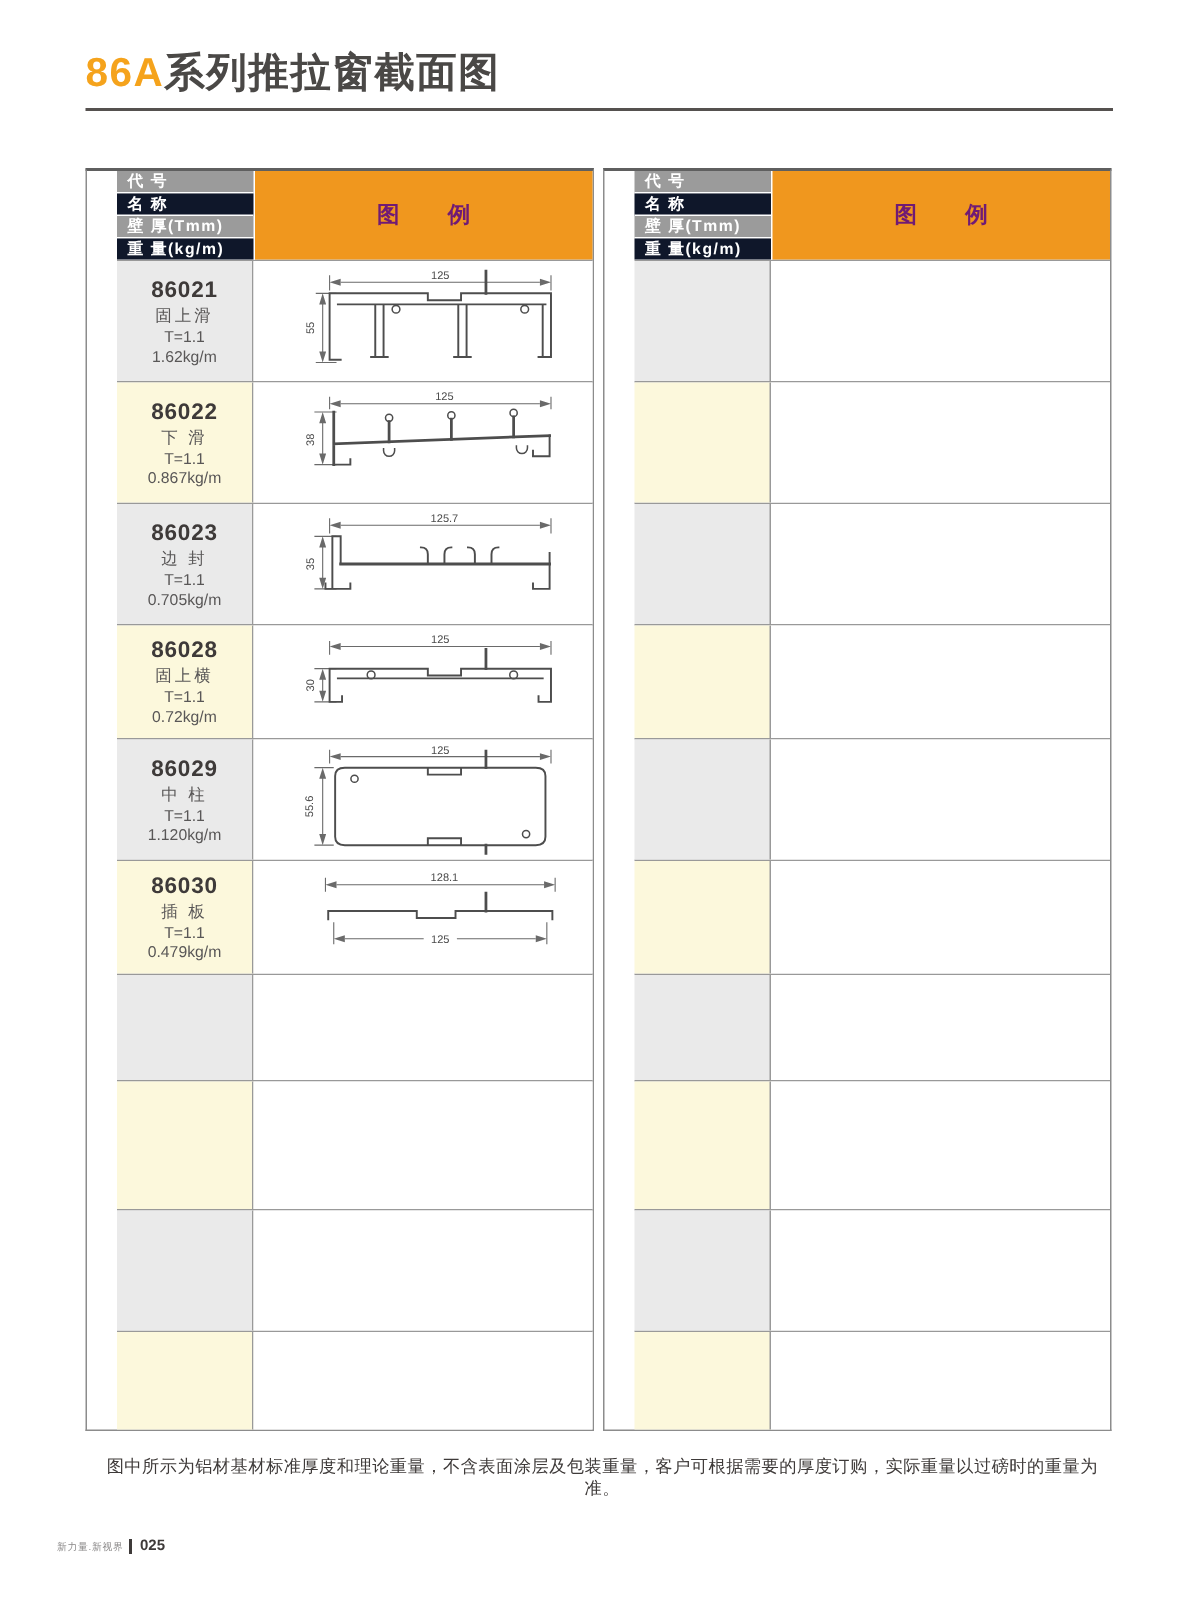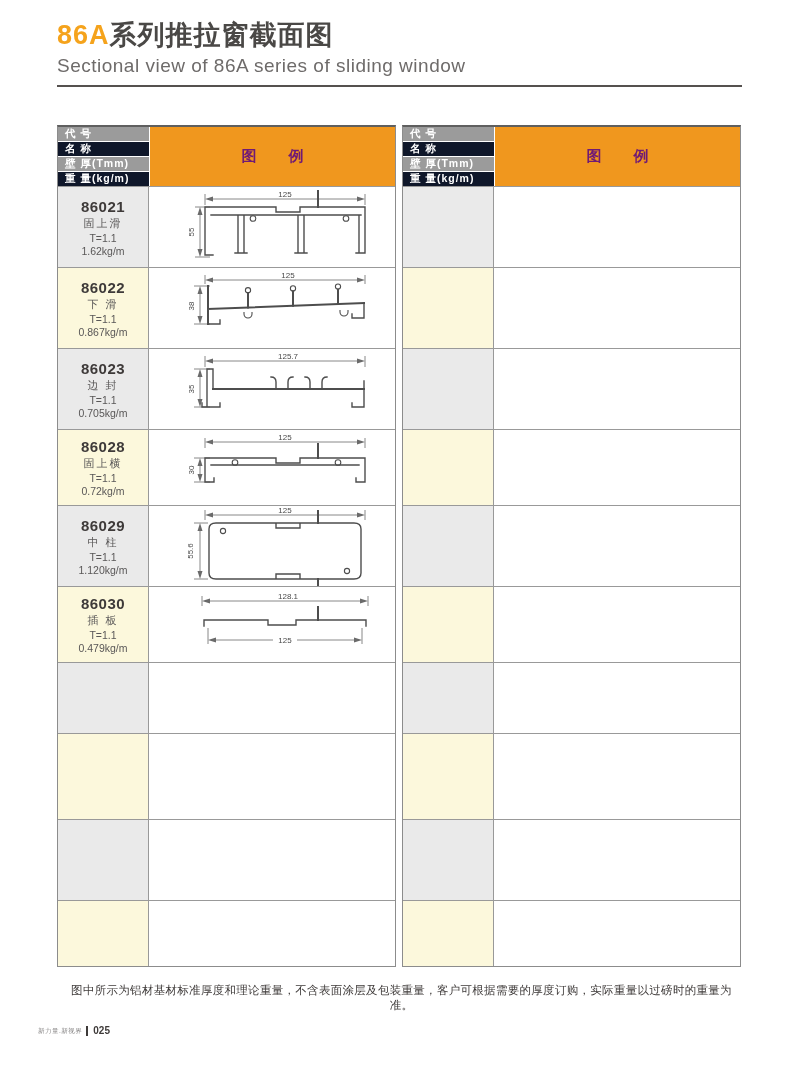--- a/index.html
+++ b/index.html
@@ -1,29 +1,29 @@
 <!DOCTYPE html>
 <html><head>
 <meta charset="utf-8">
 <style>
   html,body{margin:0;padding:0;background:#ffffff;}
   body{font-family:"Liberation Sans","DejaVu Sans",sans-serif;}
   .page{position:relative;width:800px;height:1075px;background:#fff;overflow:hidden;}
   .content{padding:0 58px 0 57px;}
 
   
-  .hdr{padding-top:20px;}
+  .hdr{padding-top:33px;}
   .title{margin:0;font-size:27px;font-weight:bold;color:#4a4846;letter-spacing:1px;line-height:1.15;}
   .title .hl{color:#f5a31c;}
   .subtitle{font-size:19px;color:#6e6b6a;margin-top:4px;letter-spacing:0.5px;}
   .rule{height:2px;background:#55514f;margin-top:8px;}
 
   
   .tables{display:flex;gap:6px;margin-top:38px;}
-  .ptable{width:339px;border:1px solid #8c8c8c;border-top:2px solid #5f5f5f;box-sizing:border-box;background:#fff;}
+  .ptable{width:339px;border:1px solid #8c8c8c;border-top:2px solid #5f5f5f;box-sizing:border-box;background:#fff;padding-left:20px;}
   .thead{display:flex;height:59px;}
   .thead-labels{width:91px;border-right:1.5px solid #fff;background:#fff;display:flex;flex-direction:column;}
   .hl-row{flex:1;color:#fff;font-weight:bold;font-size:10.5px;display:flex;align-items:center;padding-left:7px;letter-spacing:1px;border-bottom:1px solid #fff;box-sizing:border-box;white-space:nowrap;}
   .hl-row:last-child{border-bottom:none;}
   .hrA{background:#9b9b9b;}
   .hrB{background:#0f172a;}
   .legend-head{flex:1;background:#f0971e;color:#701a75;font-size:15px;font-weight:bold;letter-spacing:14px;display:flex;align-items:center;justify-content:center;padding-left:14px;box-sizing:border-box;}
 
   .trow{display:flex;border-top:1px solid #999;}
   .label-cell{width:91px;border-right:1px solid #999;box-sizing:border-box;display:flex;flex-direction:column;align-items:center;justify-content:center;text-align:center;gap:1px;}
@@ -51,21 +51,20 @@
   .pnum{font-size:10px;font-weight:bold;color:#3e3a39;border-left:2px solid #3e3a39;padding-left:5px;line-height:1;}
 </style>
 </head>
 <body>
 
 <div class="page">
   <div class="content">
 
     <div class="hdr">
       <h1 class="title"><span class="hl">86A</span><span>系列推拉窗截面图</span></h1>
-      <div class="subtitle">Sectional view of 86A series of sliding window</div>
       <div class="rule"></div>
     </div>
 
     <div class="tables">
 
       <section class="ptable">
         <div class="thead">
           <div class="thead-labels">
             <div class="hl-row hrA">代 号</div>
             <div class="hl-row hrB">名 称</div>

